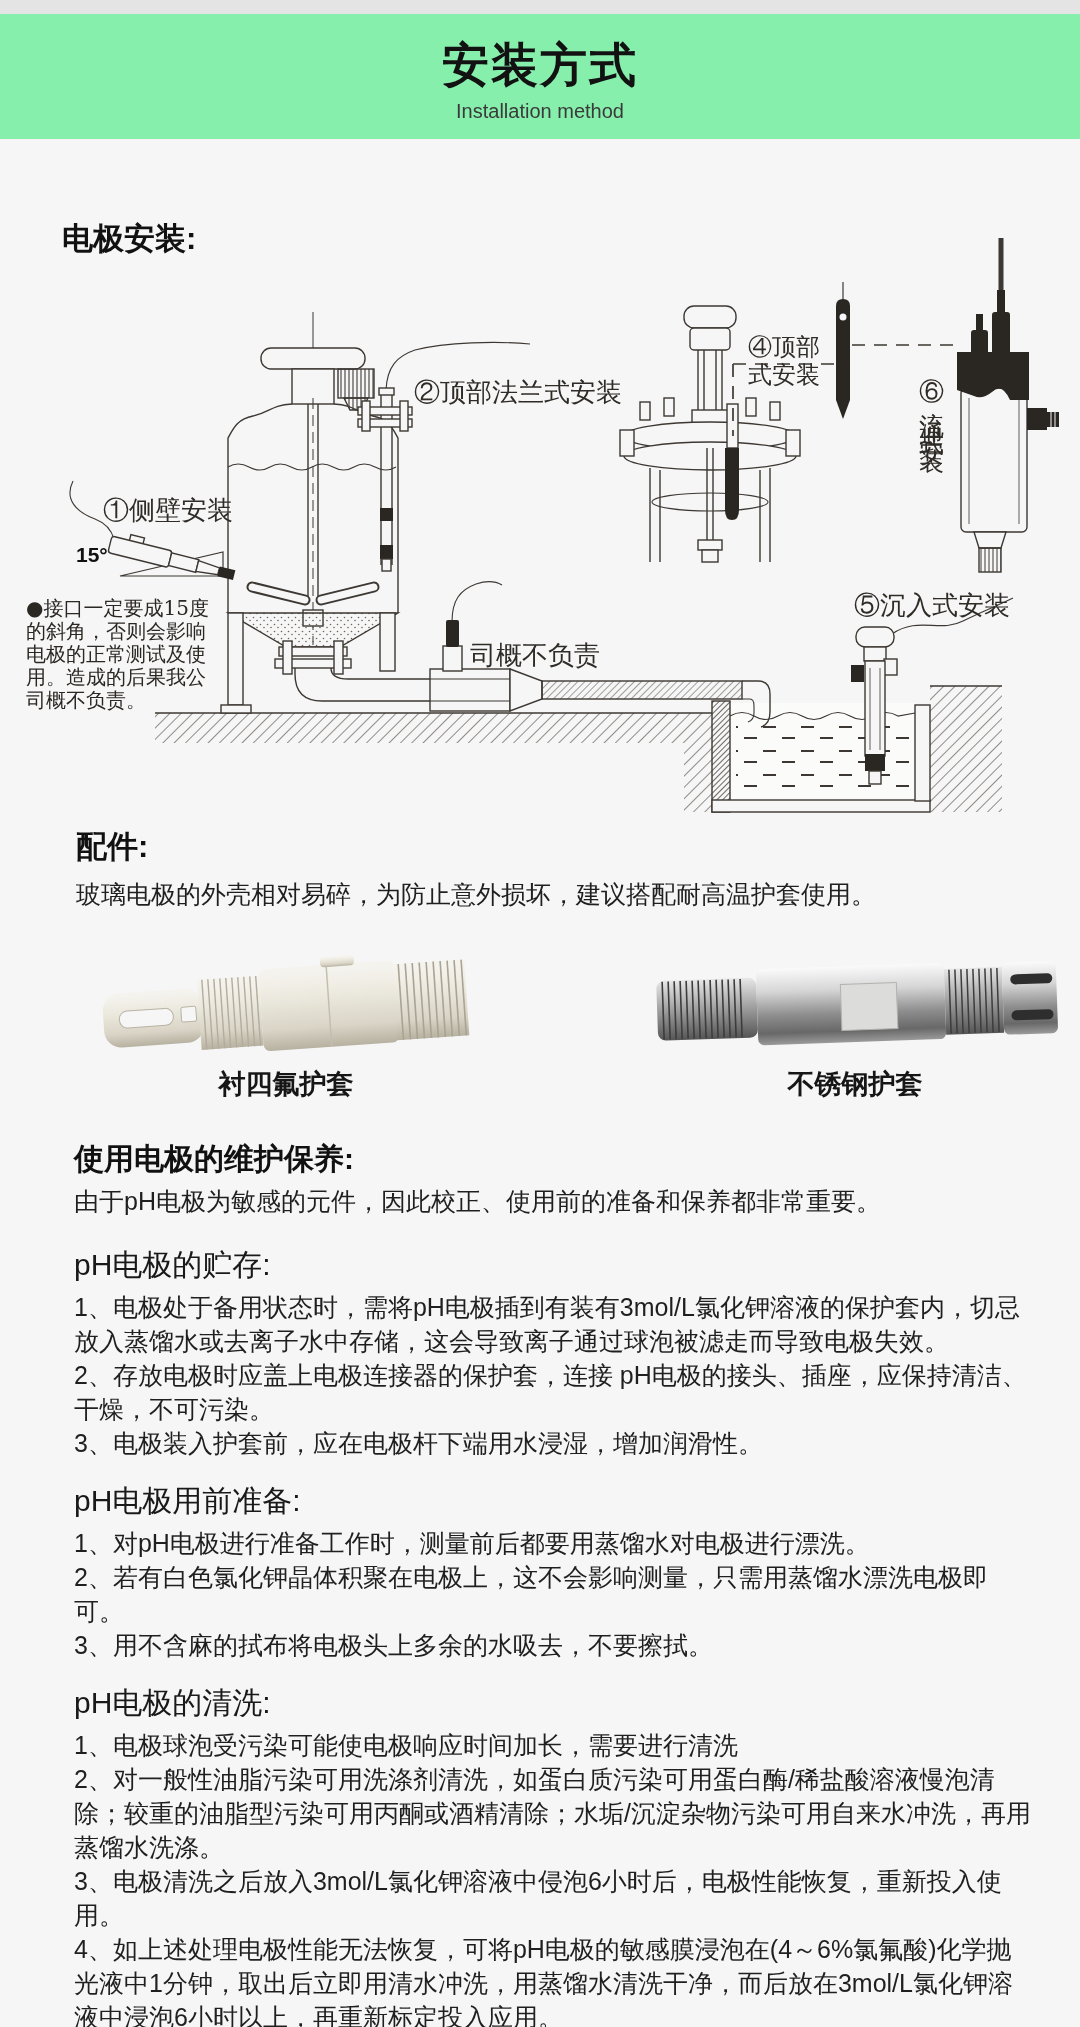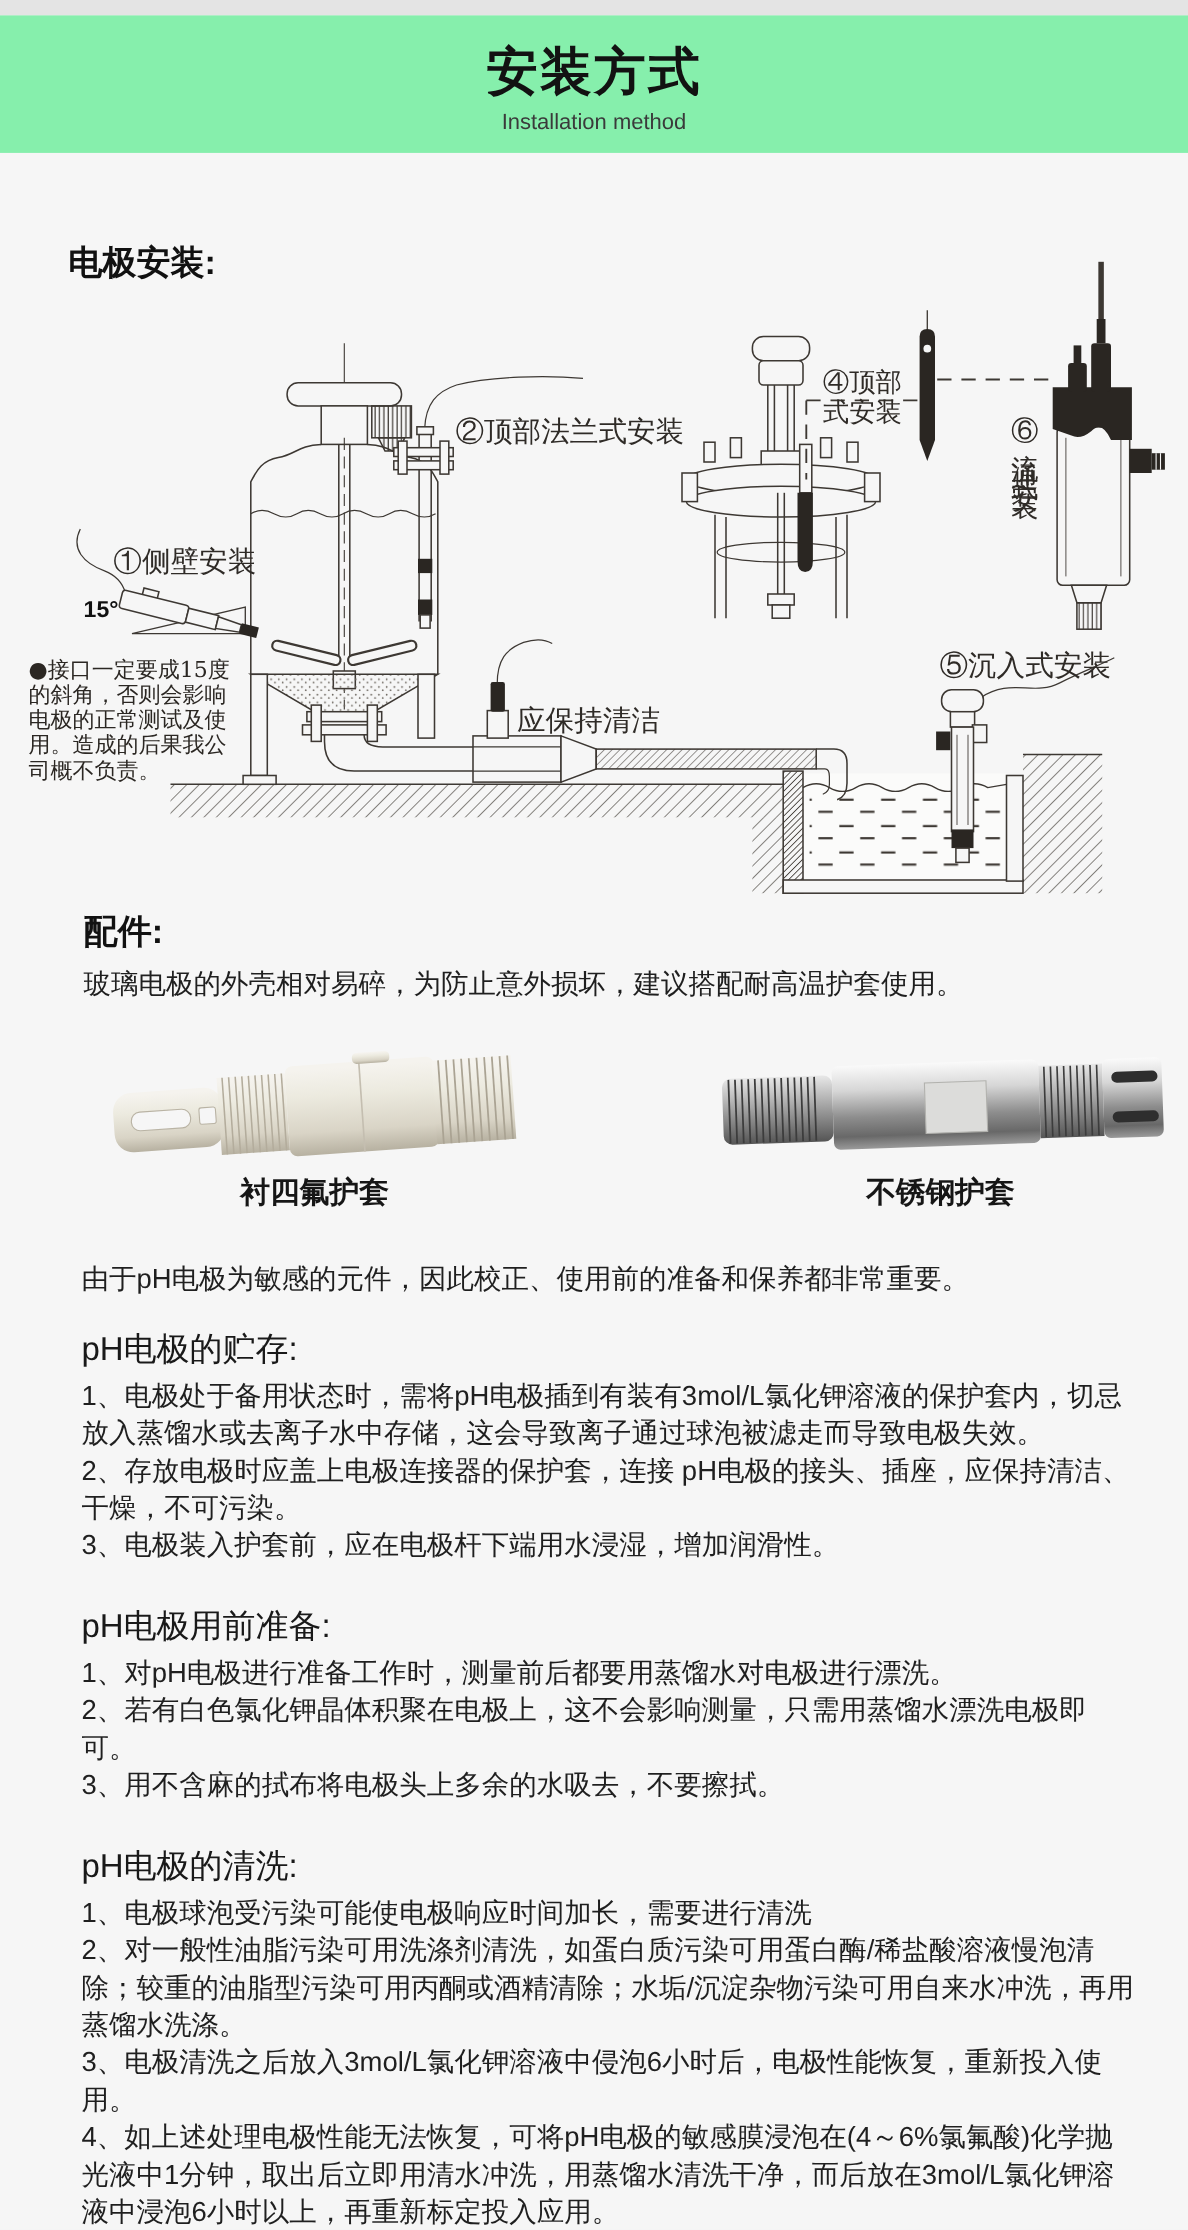--- a/index.html
+++ b/index.html
@@ -27,21 +27,21 @@
   .accessories { position:absolute; left:0; top:826px; width:1080px; height:300px;margin-left:20px; }
   .acc-heading { position:absolute; left:56px; top:0; font-size:31px; font-weight:700; color:#111; }
   .acc-desc { position:absolute; left:56px; top:52px; font-size:25px; font-weight:500; color:#1f1f1f; }
   .acc-img { position:absolute; }
   .acc-caption { position:absolute; font-size:27px; font-weight:700; color:#161616; text-align:center; }
   
   .maintenance { position:absolute; left:74px; top:1140px; width:962px; }
   .mt-heading { font-size:30px; font-weight:700; color:#111; line-height:38px; }
   .mt-intro { margin-top:6px; font-size:25px; font-weight:500; line-height:34px; }
   .mt-section { margin-top:26px; }
-  .mt-section + .mt-section { margin-top:36px; }
+  .mt-section + .mt-section { margin-top:20px; }
   .mt-sub { font-size:30px; font-weight:400; color:#191919; line-height:42px; margin-bottom:4px; }
   .mt-list { list-style:none; }
   .mt-list li { font-size:25px; font-weight:500; line-height:34px; color:#1f1f1f; }
 </style>
 </head>
 <body>
 
 <div class="band-top"></div>
 <div class="band">
   <div class="title">安装方式</div>
@@ -233,21 +233,21 @@
         <line x1="880" y1="668" x2="880" y2="750" stroke-width="0.8"></line>
         <rect x="865" y="754" width="20" height="17" fill="#2a2622" stroke="none"></rect>
         <rect x="869" y="771" width="12" height="13" fill="#f6f6f6"></rect>
       </g>
     </g>
   </svg>
 
   <div class="dg-label" style="left:103px; top:293px;">①侧壁安装</div>
   <div class="dg-angle" style="left:76px; top:343px;">15°</div>
   <div class="dg-label" style="left:414px; top:175px;">②顶部法兰式安装</div>
-  <div class="dg-label" style="left:470px; top:438px;">应保持清洁</div>
+  <div class="dg-label" style="left:470px; top:438px;">司概不负责</div>
   <div class="dg-label two-line" style="left:748px; top:106px;margin-top:27px;">④顶部
 式安装</div>
   <div class="dg-label" style="left:854px; top:388px;">⑤沉入式安装</div>
   <div class="dg-label vertical" style="left:915px; top:158px; height:180px;">⑥流通式安装</div>
   <div class="dg-note">●接口一定要成15度
 的斜角，否则会影响
 电极的正常测试及使
 用。造成的后果我公
 司概不负责。</div>
 </div>
@@ -351,20 +351,21 @@
       </g>
       <rect x="358" y="24" width="54" height="72" rx="6" fill="url(#steel)"></rect>
       <rect x="366" y="36" width="42" height="10" rx="5" fill="#2e2e2e"></rect>
       <rect x="366" y="72" width="42" height="10" rx="5" fill="#2e2e2e"></rect>
     </g>
   </svg>
   <div class="acc-caption" style="left:625px; top:240px; width:420px;">不锈钢护套</div>
 </div>
 
 <div class="maintenance">
+  <div class="mt-heading">使用电极的维护保养:</div>
   <div class="mt-intro">由于pH电极为敏感的元件，因此校正、使用前的准备和保养都非常重要。</div>
 
   <div class="mt-section">
     <div class="mt-sub">pH电极的贮存:</div>
     <ul class="mt-list">
       <li>1、电极处于备用状态时，需将pH电极插到有装有3mol/L氯化钾溶液的保护套内，切忌放入蒸馏水或去离子水中存储，这会导致离子通过球泡被滤走而导致电极失效。</li>
       <li>2、存放电极时应盖上电极连接器的保护套，连接 pH电极的接头、插座，应保持清洁、干燥，不可污染。</li>
       <li>3、电极装入护套前，应在电极杆下端用水浸湿，增加润滑性。</li>
     </ul>
   </div>

